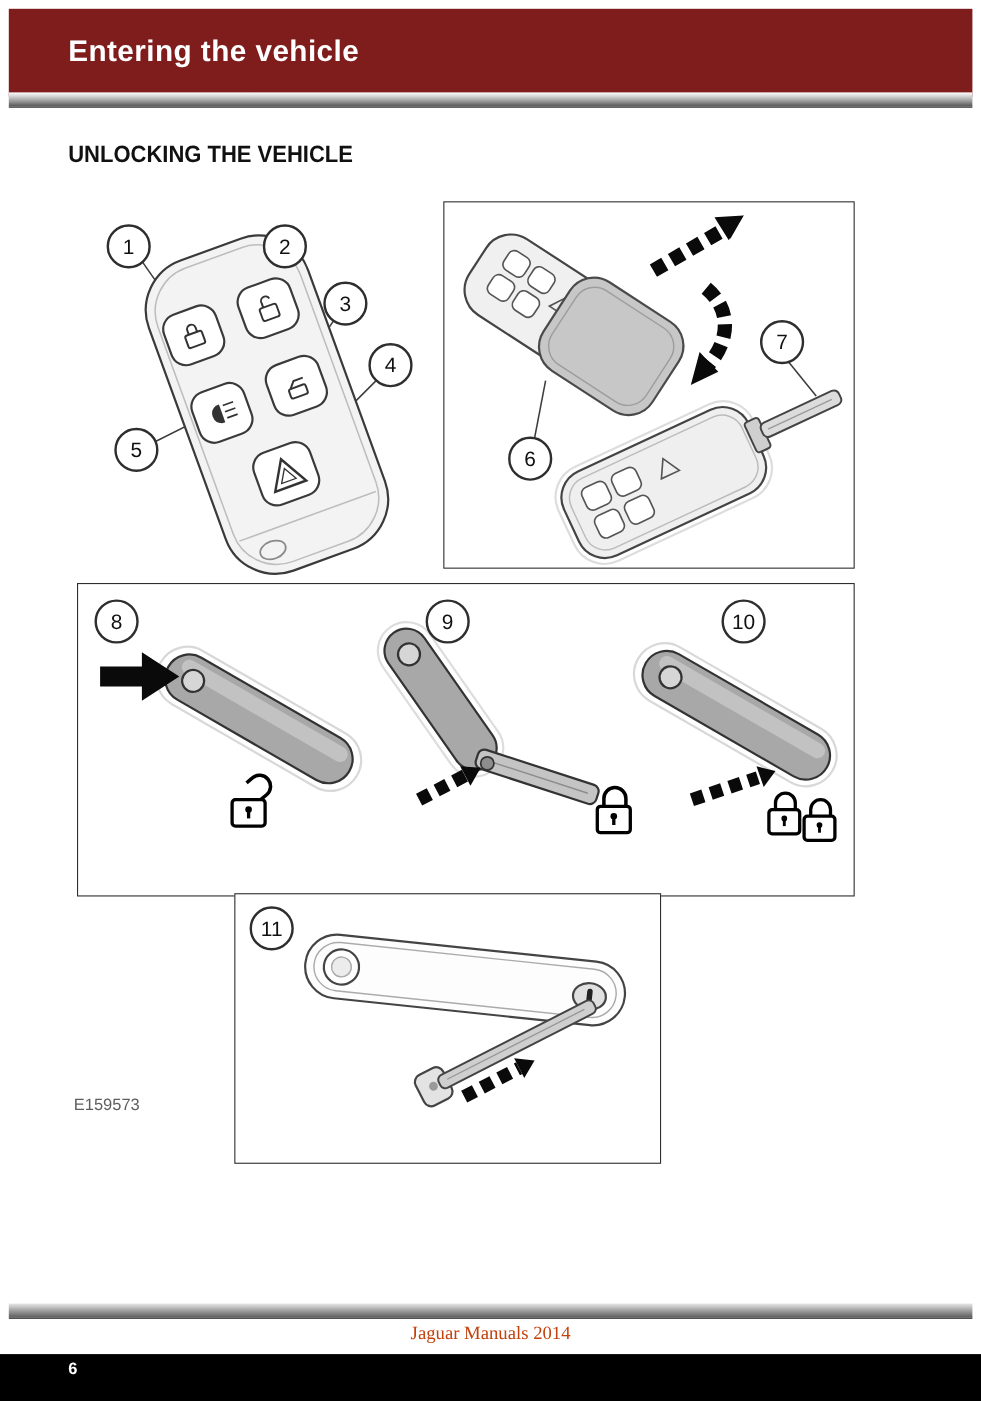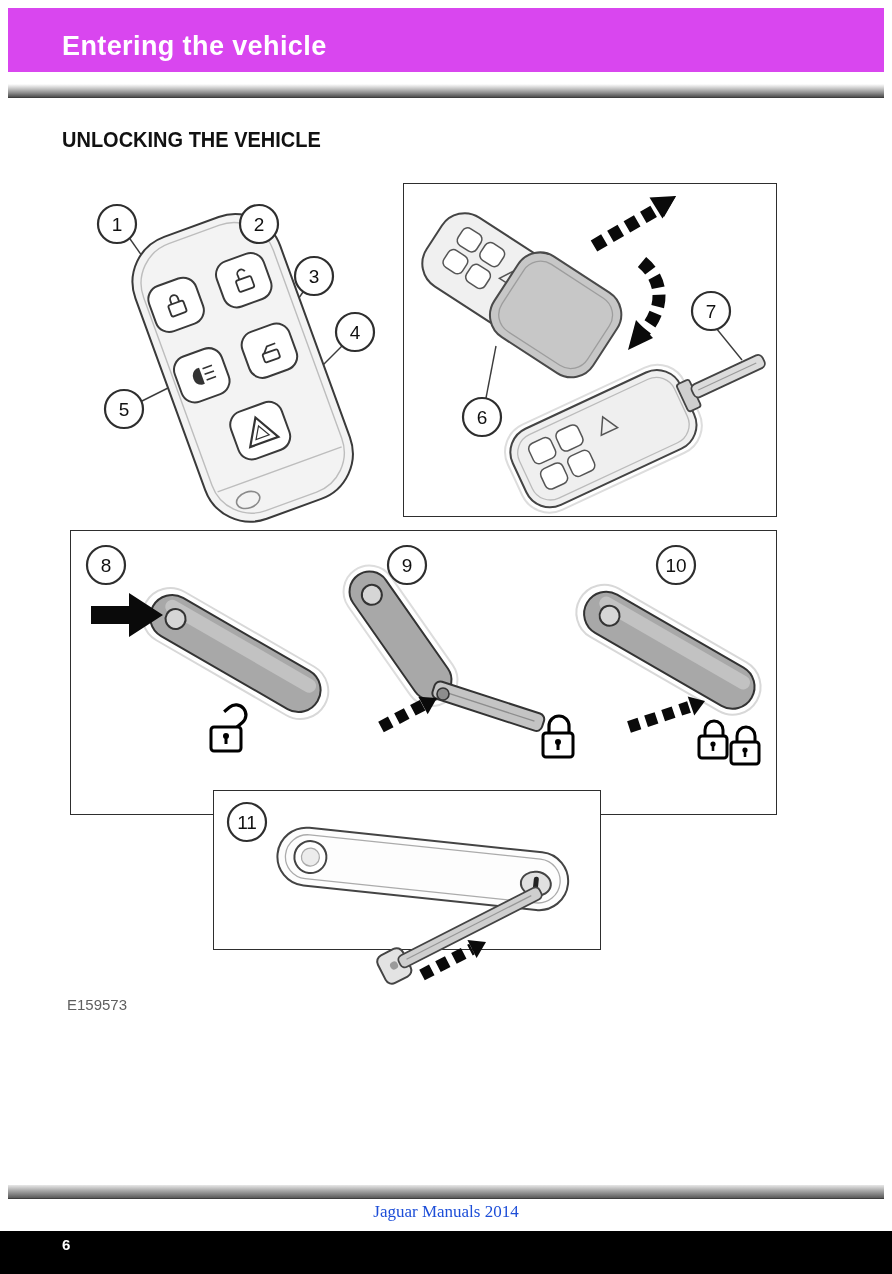--- a/index.html
+++ b/index.html
@@ -2,21 +2,21 @@
 <html><head>
 <meta charset="utf-8">
 <style>
   html,body{margin:0;padding:0;background:#e9e9e9;}
   .page{
     position:relative;width:892px;height:1274px;background:#ffffff;
     font-family:"Liberation Sans",sans-serif;overflow:hidden;margin:0 auto;
   }
   
   .header-bar{
-    position:absolute;left:8px;right:8px;top:8px;height:64px;background:#d946ef;
+    position:absolute;left:8px;right:8px;top:8px;height:80px;background:#7f1d1d;
   }
   .page-title{
     margin:0;color:#ffffff;font-size:27px;font-weight:bold;letter-spacing:.4px;
     line-height:76px;padding-left:54px;font-family:"Liberation Sans",sans-serif;
   }
   .metal-bar{
     position:absolute;left:8px;right:8px;height:13px;
     background:linear-gradient(180deg,#ffffff 0%,#cfcfcf 30%,#8a8a8a 70%,#4f4f4f 100%);
     border-bottom:1px solid #3f3f3f;
   }
@@ -30,21 +30,21 @@
   
   .fig-abs{position:absolute;}
   .panel{border:1.5px solid #2e2e2e;background:#ffffff;box-sizing:border-box;}
   .panel-d{z-index:2;}
   .figure-code{
     position:absolute;left:67px;top:996px;font-size:15px;color:#5f5f5f;z-index:3;
   }
   
   .pub-line{
     position:absolute;left:0;right:0;top:1202px;text-align:center;
-    font-family:"Liberation Serif",serif;font-size:17px;color:#1d4ed8;
+    font-family:"Liberation Serif",serif;font-size:17px;color:#c2410c;
   }
   .footer-bar{position:absolute;left:0;right:0;top:1231px;height:43px;background:#000;}
   .page-number{position:absolute;left:62px;top:5px;color:#fff;font-size:15px;font-weight:bold;}
   
   .co-line{stroke:#3c3c3c;stroke-width:1.4;}
   .co-circle{fill:#ffffff;stroke:#2e2e2e;stroke-width:2.2;}
   .co-num{font-family:"Liberation Sans",sans-serif;font-size:19px;fill:#111;}
   .dash-arrow{stroke:#0a0a0a;stroke-width:12;fill:none;stroke-dasharray:11 7;}
   .dash-arrow-b{stroke:#0a0a0a;stroke-width:13;fill:none;stroke-dasharray:12 7;}
   .ah{fill:#0a0a0a;stroke:none;}
@@ -267,21 +267,21 @@
         <circle class="co-circle" cx="336" cy="34" r="19"></circle>
         <text class="co-num" x="336" y="34" dy="6.5" text-anchor="middle">9</text>
       </g>
       <g>
         <circle class="co-circle" cx="605" cy="34" r="19"></circle>
         <text class="co-num" x="605" y="34" dy="6.5" text-anchor="middle">10</text>
       </g>
     </svg>
   </div>
 
-  <div class="fig-abs panel panel-d" style="left:213px;top:790px;width:388px;height:160px;">
+  <div class="fig-abs panel panel-d" style="left:213px;top:812px;width:388px;height:246px;">
     <svg width="385" height="202" viewBox="0 0 385 202">
 
       <g transform="rotate(6 200 85)">
         <rect x="62" y="48" width="292" height="58" rx="29" fill="#fdfdfd" stroke="#444" stroke-width="2"></rect>
         <rect x="70" y="55" width="276" height="44" rx="22" fill="none" stroke="#ababab" stroke-width="1.3"></rect>
         <circle cx="95" cy="77" r="16" fill="#ffffff" stroke="#444" stroke-width="2"></circle>
         <circle cx="95" cy="77" r="9" fill="#ececec" stroke="#ababab" stroke-width="1.3"></circle>
         <g>
           <ellipse cx="322" cy="80" rx="15" ry="12" fill="#e0e0e0" stroke="#444" stroke-width="2"></ellipse>
           <rect x="319.5" y="73" width="5" height="14" rx="2.5" fill="#222"></rect>

